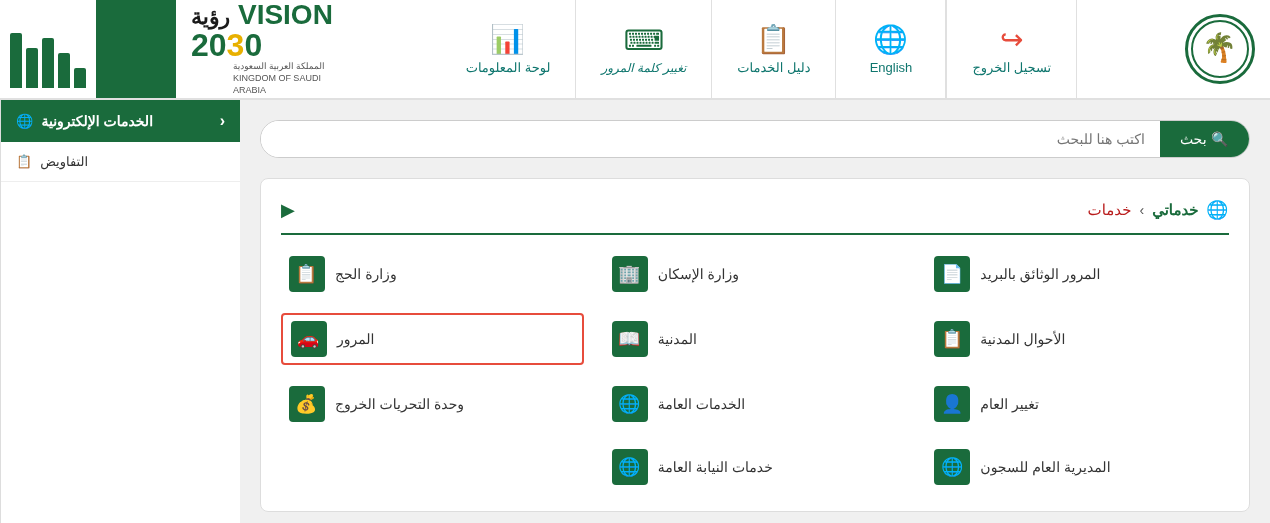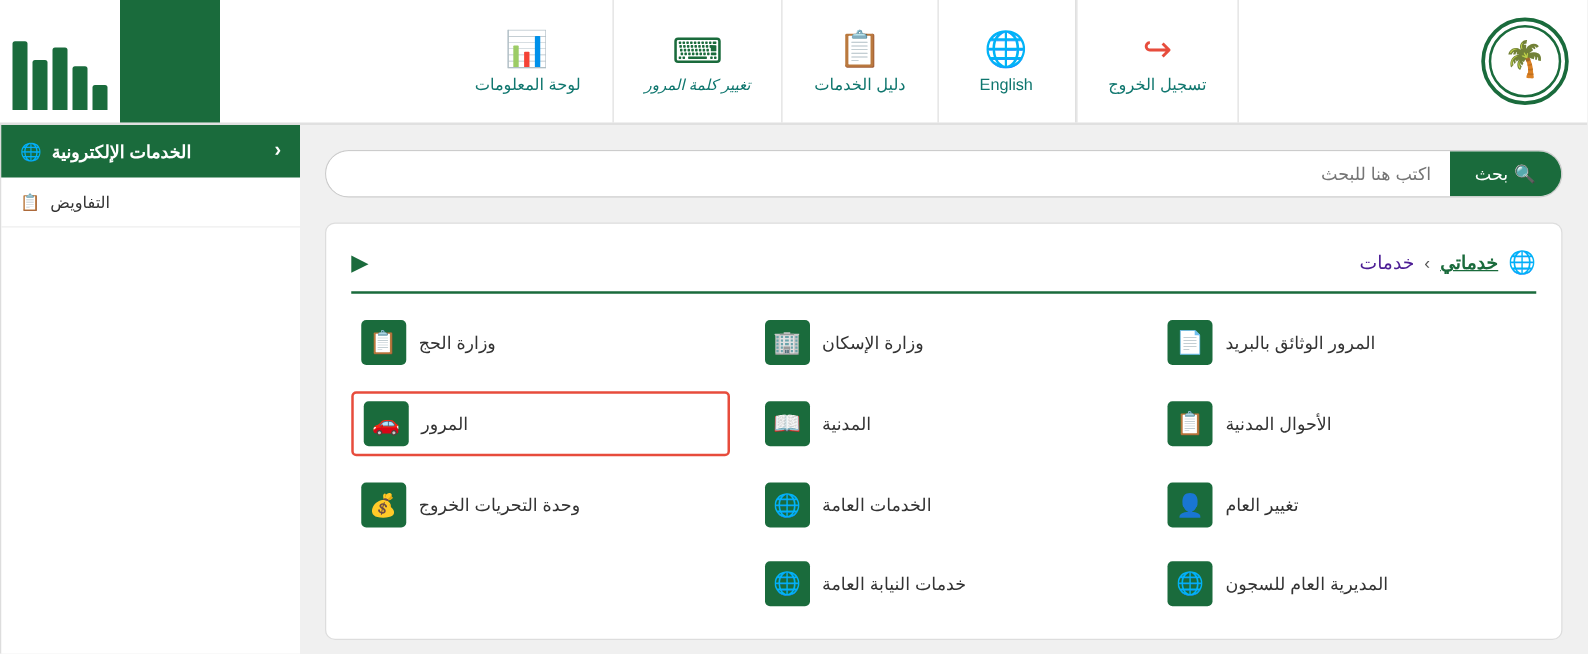--- a/index.html
+++ b/index.html
@@ -252,30 +252,29 @@
       gap: 8px;
       margin-bottom: 15px;
       border-bottom: 2px solid #1a6b3c;
       padding-bottom: 12px;
       direction: rtl;
       justify-content: flex-end;
     }
 
     .breadcrumb-item {
       font-size: 15px;
-      color: #4c1d95;
+      color: #b91c1c;
       display: flex;
       align-items: center;
       gap: 5px;
     }
 
     .breadcrumb-item.active {
       color: #1a6b3c;
       font-weight: bold;
-      text-decoration: underline;
     }
 
     .breadcrumb-separator {
       color: #555;
       font-size: 14px;
     }
 
     .breadcrumb-icon {
       color: #1a6b3c;
       font-size: 18px;
@@ -353,20 +352,29 @@
     <div class="nav-item">
       <span class="nav-icon">⌨</span>
       <span class="nav-label" style="font-size:12px;font-style:italic;">تغيير كلمة المرور</span>
     </div>
     <div class="nav-item">
       <span class="nav-icon">📊</span>
       <span class="nav-label">لوحة المعلومات</span>
     </div>
   </div>
 
+  <div class="header-right">
+    <div class="vision-text">
+      <div class="vision-title">
+        <span>VISION </span>رؤية
+      </div>
+      <div style="font-size:32px;font-weight:900;color:#1a6b3c;line-height:1;">20<span style="color:#e8b000;">3</span>0</div>
+      <div class="vision-subtitle">المملكة العربية السعودية<br>KINGDOM OF SAUDI ARABIA</div>
+    </div>
+  </div>
 
   <div class="green-bar"></div>
 
   <div class="bars-logo">
     <div class="bar" style="height:20px;"></div>
     <div class="bar" style="height:35px;"></div>
     <div class="bar" style="height:50px;"></div>
     <div class="bar" style="height:40px;"></div>
     <div class="bar" style="height:55px;"></div>
   </div>

